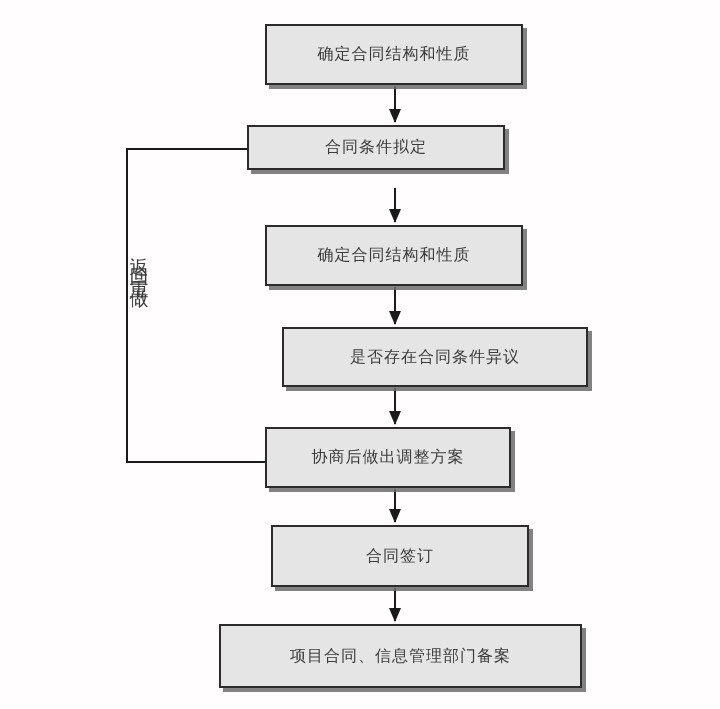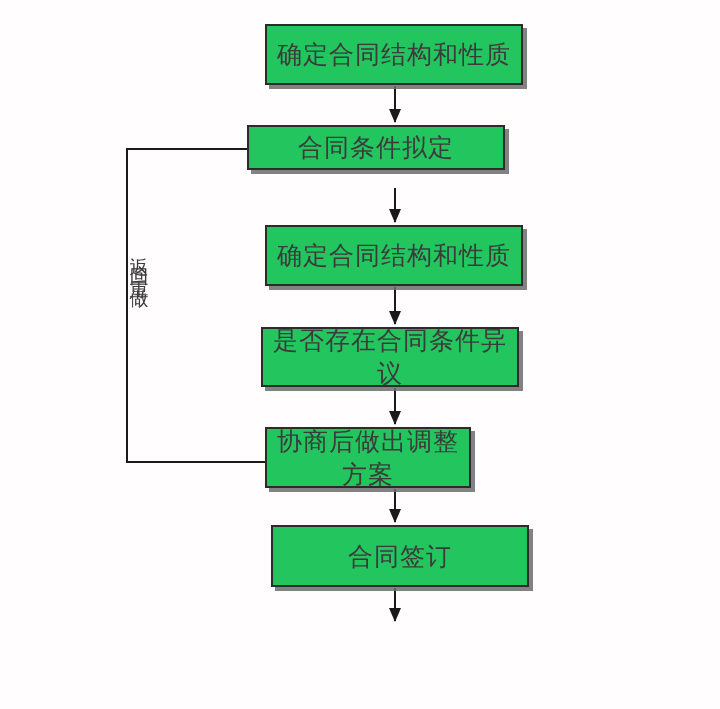--- a/index.html
+++ b/index.html
@@ -11,36 +11,36 @@
     position: relative;
     width: 720px;
     height: 709px;
     background: #fffdfe;
     font-family: "DejaVu Serif", "Liberation Serif", serif;
     overflow: hidden;
   }
   .flow-node {
     position: absolute;
     box-sizing: border-box;
-    background: #22c55e;
+    background: #e5e5e5;
     border: 2px solid #2b2b2b;
     box-shadow: 4px 4px 0 rgba(108,108,108,0.85);
     display: flex;
     align-items: center;
     justify-content: center;
-    font-size: 25px;
+    font-size: 16px;
     color: #3b3b3b;
     letter-spacing: 1px;
     text-align: center;
   }
   .node-1 { left: 265px; top: 24px;  width: 258px; height: 61px; }
   .node-2 { left: 247px; top: 125px; width: 258px; height: 45px; }
   .node-3 { left: 265px; top: 225px; width: 258px; height: 61px; }
-  .node-4 { left: 261px; top: 327px; width: 258px; height: 60px; }
-  .node-5 { left: 265px; top: 427px; width: 206px; height: 61px; }
+  .node-4 { left: 282px; top: 327px; width: 306px; height: 60px; }
+  .node-5 { left: 265px; top: 427px; width: 246px; height: 61px; }
   .node-6 { left: 265px; top: 525px; width: 258px; height: 62px; margin-left: 6px; }
   .node-7 { left: 219px; top: 624px; width: 363px; height: 64px; }
   .arrow-layer {
     position: absolute;
     left: 0; top: 0;
     width: 720px; height: 709px;
     pointer-events: none;
   }
   .loop-label {
     position: absolute;
@@ -87,16 +87,19 @@
   </div>
   <div class="flow-node node-4">
     <span>是否存在合同条件异议</span>
   </div>
   <div class="flow-node node-5">
     <span>协商后做出调整方案</span>
   </div>
   <div class="flow-node node-6">
     <span>合同签订</span>
   </div>
+  <div class="flow-node node-7">
+    <span>项目合同、信息管理部门备案</span>
+  </div>
 
   <div class="loop-label">返回重做</div>
 
 </div>
 
 </body></html>

